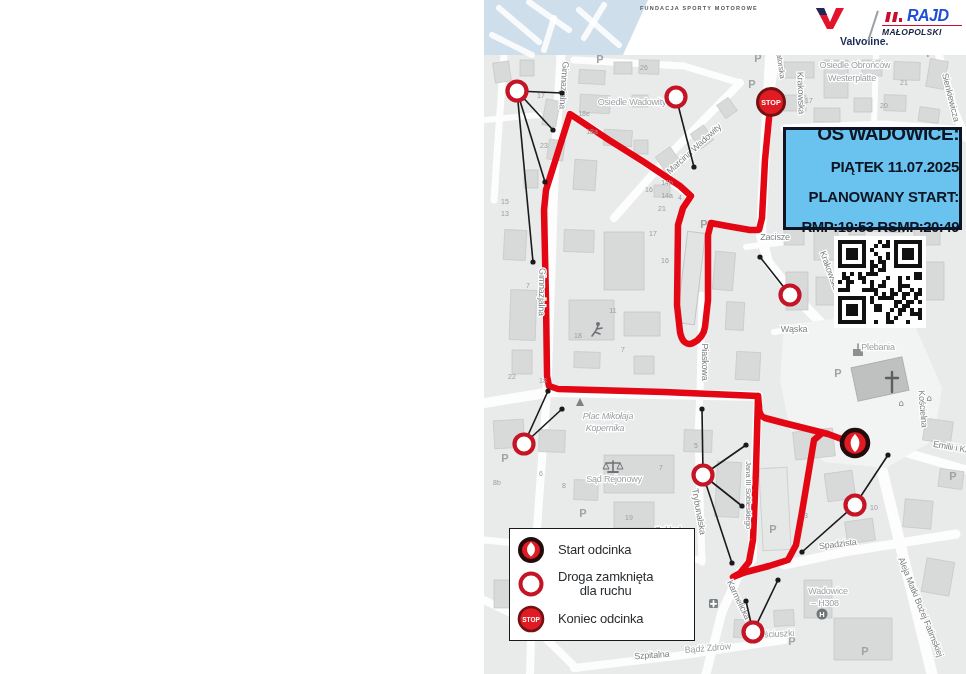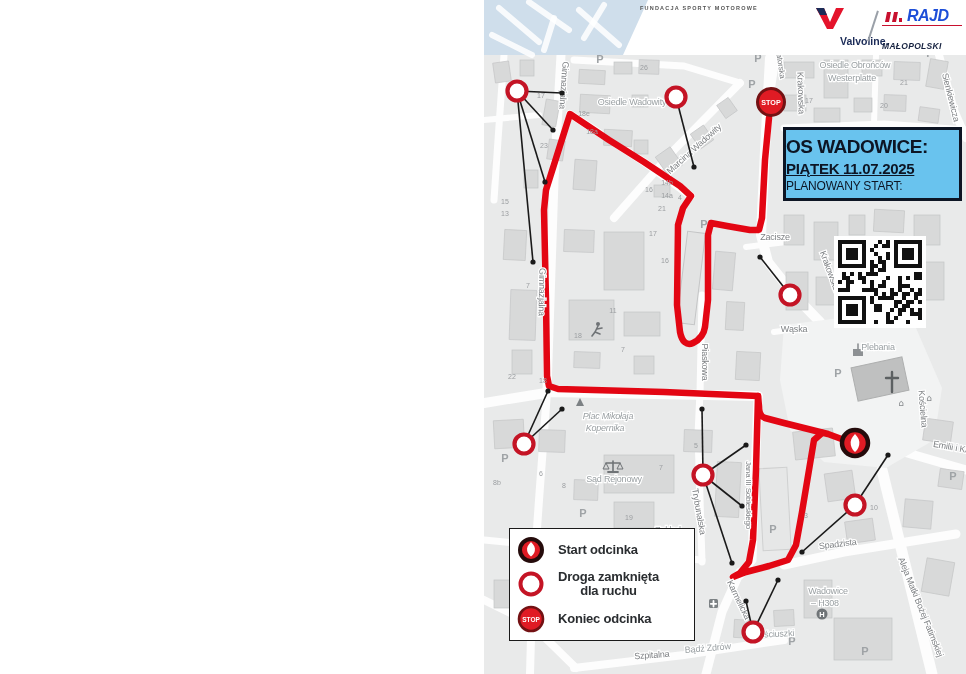--- a/index.html
+++ b/index.html
@@ -12,37 +12,37 @@
   .fsm{position:absolute;left:140px;top:4px;width:150px;text-align:center;}
   .fsm .big{font-size:31px;font-weight:900;font-style:italic;letter-spacing:-2px;color:#111;line-height:30px;}
   .fsm .big .m{color:#1fa39b;}
   .fsm .sub{font-size:5.5px;letter-spacing:1.2px;color:#555;margin-top:1px;font-weight:700;}
   .valvo{position:absolute;left:314px;top:6px;width:64px;text-align:center;}
   .valvo .word{font-size:10.5px;font-weight:800;color:#1b2b57;margin-top:1px;margin-left:42px;}
   .logo-divider{position:absolute;left:388px;top:10px;width:1.5px;height:32px;background:#9aa0a8;transform:rotate(18deg);}
   .rajd{position:absolute;left:398px;top:8px;width:80px;}
   .rajd .row1{display:flex;align-items:center;gap:3px;}
   .rajd .word1{font-size:16px;font-weight:900;font-style:italic;color:#1d4ed8;letter-spacing:-0.5px;line-height:16px;}
-  .rajd .word2{font-size:8.5px;font-weight:900;font-style:italic;color:#15213f;letter-spacing:0.3px;border-top:1.5px solid #c8102e;margin-top:1px;padding-top:15px;}
+  .rajd .word2{font-size:8.5px;font-weight:900;font-style:italic;color:#15213f;letter-spacing:0.3px;border-top:1.5px solid #c8102e;margin-top:1px;padding-top:1px;}
   
-  .infobox{position:absolute;left:299px;top:127px;width:179px;height:74px;z-index:5;
-           box-sizing:border-box;border:3px solid #0d1524;text-align:left;
-           display:flex;flex-direction:column;justify-content:center;gap:2px;}
+  .infobox{position:absolute;left:299px;top:127px;width:179px;height:103px;z-index:5;
+           box-sizing:border-box;border:3px solid #0d1524;text-align:right;
+           display:flex;flex-direction:column;justify-content:center;gap:13px;}
   .infobox .t1{font-size:19px;font-weight:800;letter-spacing:-0.5px;}
-  .infobox .t2{font-size:15px;font-weight:800;letter-spacing:-0.3px;text-decoration:underline;}
-  .infobox .t3{font-size:12px;font-weight:400;letter-spacing:-0.2px;}
+  .infobox .t2{font-size:15px;font-weight:800;letter-spacing:-0.3px;}
+  .infobox .t3{font-size:15px;font-weight:700;letter-spacing:-0.2px;}
   .infobox .t4{font-size:15px;font-weight:800;letter-spacing:-0.5px;}
   
   .qr{position:absolute;left:350px;top:236px;width:92px;height:92px;background:#fff;z-index:5;padding:0;}
   
   .legend{position:absolute;left:25px;top:528px;width:186px;height:113px;background:#fff;
           border:1.5px solid #1a1a1a;z-index:5;box-sizing:border-box;
           display:flex;flex-direction:column;justify-content:space-around;padding:4px 6px;}
   .legend .row{display:flex;align-items:center;gap:12px;}
-  .legend .lbl{font-size:13px;font-weight:700;color:#2a2d30;letter-spacing:-0.2px;line-height:14px;}
+  .legend .lbl{font-size:13px;font-weight:400;color:#2a2d30;letter-spacing:-0.2px;line-height:14px;}
   .legend .lbl .c{display:block;text-align:center;}
 </style>
 </head>
 <body>
 
 <div class="page">
   <div class="map-panel">
     <svg class="mapsvg" id="mapsvg" width="482" height="674" viewBox="0 0 482 674">
         <rect x="0" y="0" width="482" height="674" fill="#e9eaea"></rect>
         <g>
@@ -367,20 +367,21 @@
           <span class="word1">RAJD</span>
         </div>
         <div class="word2">MAŁOPOLSKI</div>
       </div>
     </div>
 
     <div class="infobox" id="infobox" style="background: rgb(105, 195, 238); color: rgb(13, 21, 36); border-color: rgb(13, 21, 36);">
       <div class="t1">OS WADOWICE:</div>
       <div class="t2">PIĄTEK 11.07.2025</div>
       <div class="t3">PLANOWANY START:</div>
+      <div class="t4">RMP:19:53 RSMP:20:49</div>
     </div>
 
     <div class="qr">
       <svg id="qrsvg" width="92" height="92" viewBox="0 0 92 92">
           <rect x="0" y="0" width="92" height="92" fill="#fff"></rect>
           <rect x="4" y="4" width="28" height="28" fill="#111"></rect>
           <rect x="8" y="8" width="20" height="20" fill="#fff"></rect>
           <rect x="12" y="12" width="12" height="12" fill="#111"></rect>
           <rect x="60" y="4" width="28" height="28" fill="#111"></rect>
           <rect x="64" y="8" width="20" height="20" fill="#fff"></rect>

